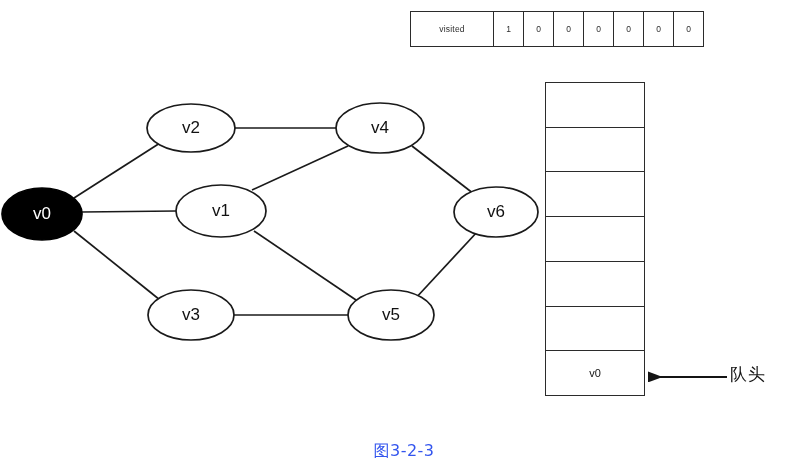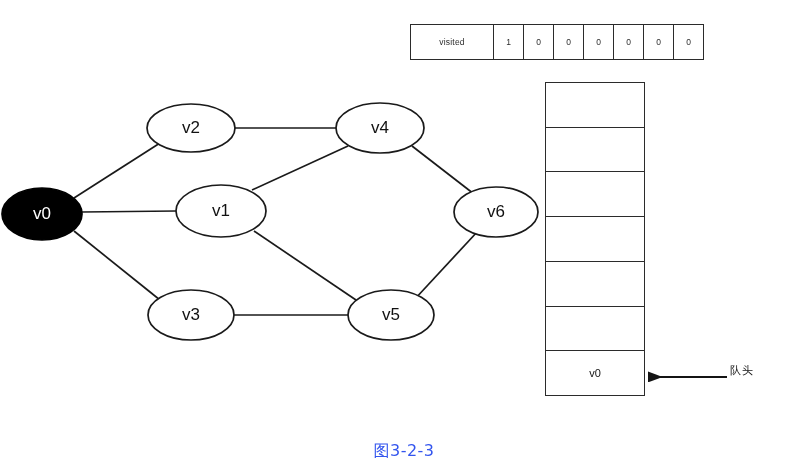--- a/index.html
+++ b/index.html
@@ -51,21 +51,21 @@
     dominant-baseline: middle;
   }
   .node-label.node-label-inverse {
     fill: #ffffff;
   }
 
   
   #visited-table {
     position: absolute;
     left: 410px;
-    top: 24px;
+    top: 11px;
     display: flex;
     border: 1.5px solid #2b2b2b;
     background: #ffffff;
     height: 36px;
     box-sizing: border-box;
   }
   #visited-table .vcell {
     border-left: 1.5px solid #2b2b2b;
     box-sizing: border-box;
     display: flex;
@@ -121,21 +121,21 @@
     left: 645px;
     top: 360px;
     width: 150px;
     height: 36px;
   }
   #queue-head-label {
     position: absolute;
     left: 730px;
     top: 363px;
     font-family: "DejaVu Sans", sans-serif;
-    font-size: 11px;
+    font-size: 17px;
     color: #141414;
     white-space: nowrap;
     letter-spacing: 1px;
   }
 
   
   #watermark {
     position: absolute;
     left: 477px;
     top: 398px;

